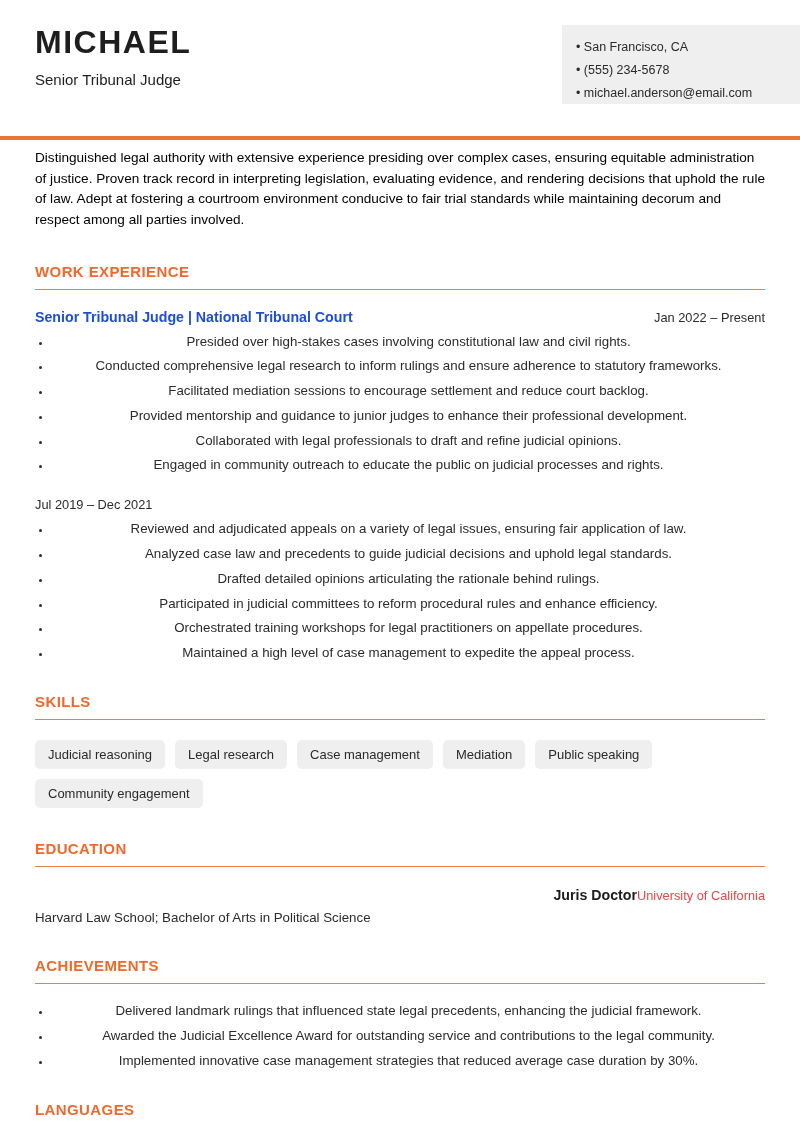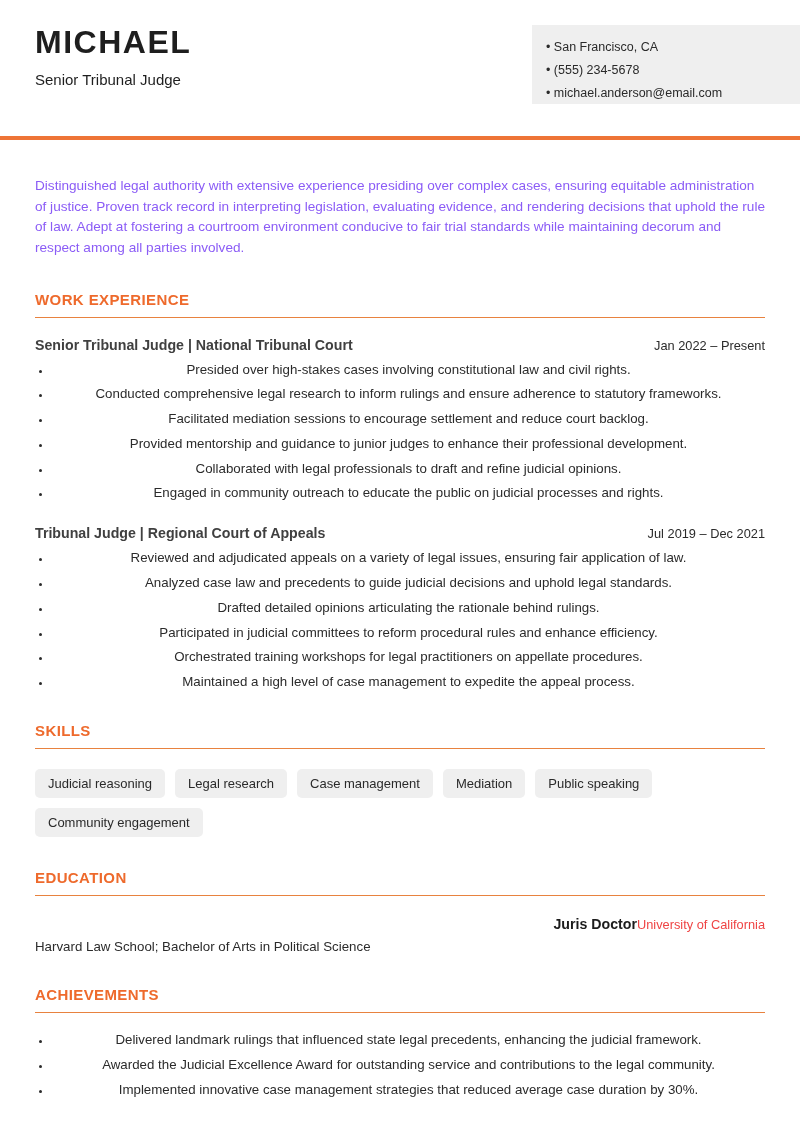--- a/index.html
+++ b/index.html
@@ -31,21 +31,21 @@
   .name-block h1.last { color: #EE7436; }
   .headline {
     margin-top: 11px;
     font-size: 15px;
     color: #1e1e1e;
   }
   .contact-card {
     position: absolute;
     top: 25px;
     right: 0;
-    width: 268px;
+    width: 238px;
     background: #EFEFEF;
     padding: 11px 14px 0 14px;
   }
   .contact-card ul { list-style: none; margin: 0; padding: 0; }
   .contact-card li {
     font-size: 12.5px;
     color: #2a2a2a;
     line-height: 1.82;
     white-space: nowrap;
   }
@@ -55,24 +55,24 @@
     margin-top: 18px;
     height: 4px;
     background: #EE7436;
     width: 100%;
   }
 
   
   .content { padding: 0 35px; }
 
   .summary {
-    margin-top: 36px;
+    margin-top: 8px;
     font-size: 13.6px;
     line-height: 1.52;
-    color: #8b5cf6;
+    color: #000000;
   }
 
   .section { margin-top: 32px; }
   .section-heading {
     color: #EE6A2C;
     font-size: 15px;
     font-weight: 700;
     letter-spacing: 0.4px;
     margin: 0;
   }
@@ -86,21 +86,21 @@
   .job { margin-top: 19px; }
   .job + .job { margin-top: 24px; }
   .job-head {
     display: flex;
     justify-content: space-between;
     align-items: baseline;
   }
   .job-title {
     font-size: 14.2px;
     font-weight: 700;
-    color: #404040;
+    color: #1d4ed8;
   }
   .job-dates {
     font-size: 12.8px;
     color: #2b2b2b;
     white-space: nowrap;
   }
   ul.bullets {
     margin: 9px 0 0 0;
     padding-left: 17px;
   }
@@ -179,21 +179,20 @@
           <li>Conducted comprehensive legal research to inform rulings and ensure adherence to statutory frameworks.</li>
           <li>Facilitated mediation sessions to encourage settlement and reduce court backlog.</li>
           <li>Provided mentorship and guidance to junior judges to enhance their professional development.</li>
           <li>Collaborated with legal professionals to draft and refine judicial opinions.</li>
           <li>Engaged in community outreach to educate the public on judicial processes and rights.</li>
         </ul>
       </div>
 
       <div class="job">
         <div class="job-head">
-          <span class="job-title">Tribunal Judge | Regional Court of Appeals</span>
           <span class="job-dates">Jul 2019 – Dec 2021</span>
         </div>
         <ul class="bullets">
           <li>Reviewed and adjudicated appeals on a variety of legal issues, ensuring fair application of law.</li>
           <li>Analyzed case law and precedents to guide judicial decisions and uphold legal standards.</li>
           <li>Drafted detailed opinions articulating the rationale behind rulings.</li>
           <li>Participated in judicial committees to reform procedural rules and enhance efficiency.</li>
           <li>Orchestrated training workshops for legal practitioners on appellate procedures.</li>
           <li>Maintained a high level of case management to expedite the appeal process.</li>
         </ul>

